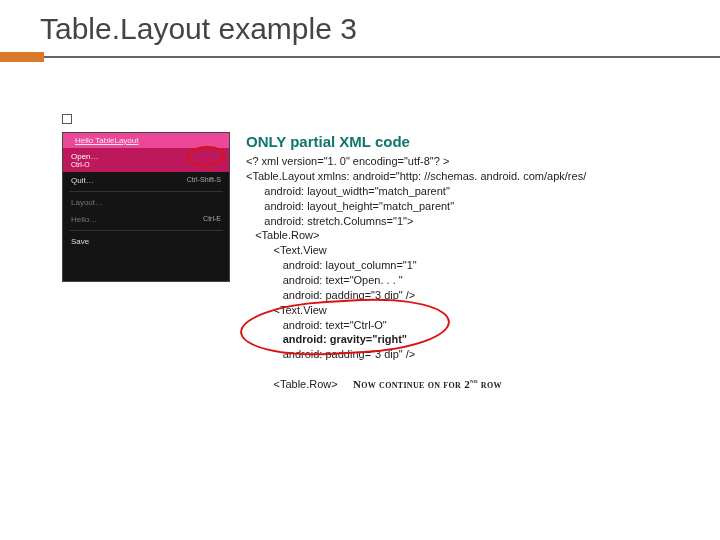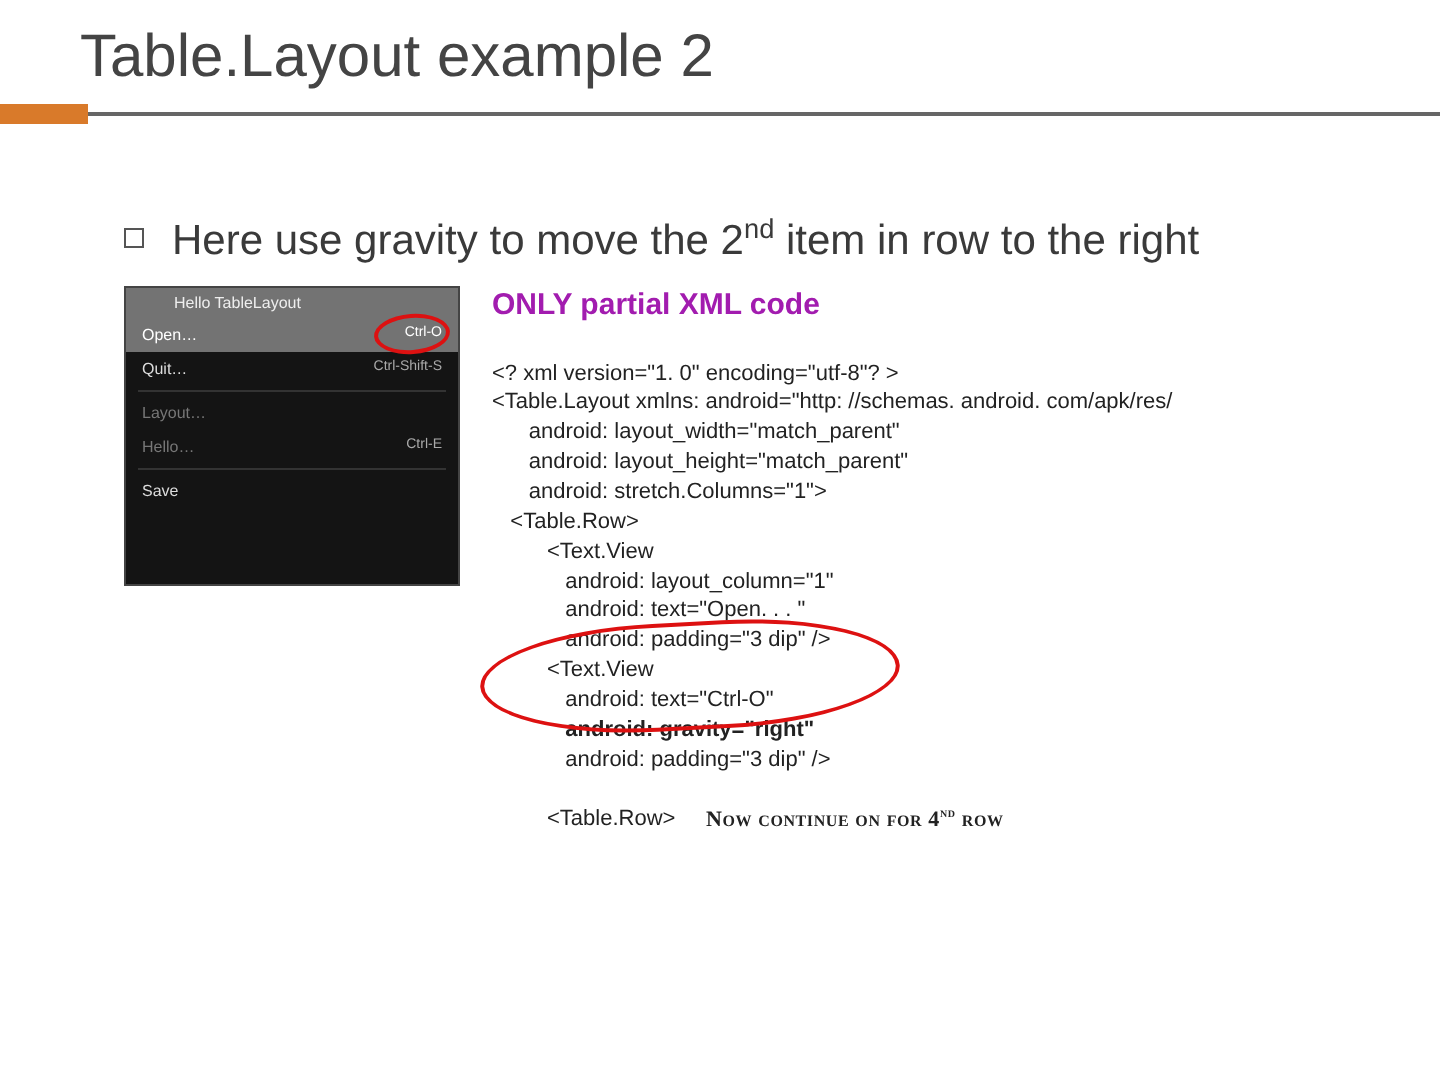--- a/index.html
+++ b/index.html
@@ -60,33 +60,34 @@
   }
   .menu-shot {
     width: 168px;
     height: 150px;
     background: #141414;
     border: 1px solid #444;
     position: relative;
     font-family: Tahoma, Arial, sans-serif;
   }
   .menu-title {
-    background: #737373;
+    background: #ec4899;
     color: #eee;
     font-size: 8px;
-    padding: 3px 24px;
+    padding: 3px 12px;
+    text-decoration: underline;
   }
   .menu-item {
     display: flex;
     justify-content: space-between;
     color: #ddd;
     font-size: 8px;
     padding: 4px 8px 4px 8px;
   }
-  .menu-item.hover { background: #737373; color: #fff; }
+  .menu-item.hover { background: #be185d; color: #fff; flex-direction: column; }
   .menu-shortcut { color: #aaa; font-size: 7px; }
   .menu-item.hover .menu-shortcut { color: #fff; }
   .menu-divider { border-top: 1px solid #333; margin: 2px 6px; }
   .menu-item.grayed { color: #777; }
   .circle1 {
     position: absolute;
     border: 2px solid #d11;
     border-radius: 50%;
     width: 38px; height: 20px;
     top: 13px; right: 4px;
@@ -95,52 +96,49 @@
   .code-col {
     flex: 1;
     font-size: 11px;
     line-height: 1.35;
     color: #222;
     position: relative;
   }
   .code-heading {
     font-size: 15px;
     font-weight: 700;
-    color: #a21caf;
-    margin-bottom: 16px;
+    color: #0f766e;
+    margin-bottom: 2px;
   }
   .code-line { white-space: pre; font-family: "Segoe UI", Arial, sans-serif; }
   .bold { font-weight: 700; }
   .blackcaps { font-family: Georgia, "Times New Roman", serif; font-variant: small-caps; font-weight: 700; letter-spacing: 0.3px; }
   .circle2 {
     position: absolute;
     border: 2px solid #d11;
     border-radius: 50% / 60%;
     width: 210px; height: 54px;
     left: -6px;
     top: 168px;
     transform: rotate(-3deg);
     pointer-events: none;
   }
 </style>
 </head>
 <body>
 
-<div class="title">Table.Layout example 2</div>
+<div class="title">Table.Layout example 3</div>
 
 <div class="rule-row">
   <div class="accent"></div>
   <div class="rule"></div>
 </div>
 
 <div class="bullet-row">
   <div class="bullet-marker"></div>
-  <div class="bullet-text">
-    <span>Here use gravity to move the 2</span><sup>nd</sup><span> item in row to the right</span>
-  </div>
 </div>
 
 <div class="content-row">
 
   <div class="menu-shot">
     <div class="menu-title">Hello TableLayout</div>
     <div class="menu-item hover">
       <span>Open…</span>
       <span class="menu-shortcut">Ctrl-O</span>
     </div>
@@ -176,18 +174,18 @@
     <div class="code-line">         &lt;Text.View</div>
     <div class="code-line">            android: layout_column="1"</div>
     <div class="code-line">            android: text="Open. . . "</div>
     <div class="code-line">            android: padding="3 dip" /&gt;</div>
     <div class="code-line">         &lt;Text.View</div>
     <div class="code-line">            android: text="Ctrl-O"</div>
     <div class="code-line bold">            android: gravity="right"</div>
     <div class="code-line">            android: padding="3 dip" /&gt;</div>
     <div class="code-line"></div>
     <div class="code-line">
-      <span>   &lt;Table.Row&gt;     </span><span class="blackcaps"><span>Now continue on for 4</span><sup>nd</sup><span> row</span></span>
+      <span>   &lt;Table.Row&gt;     </span><span class="blackcaps"><span>Now continue on for 2</span><sup>nd</sup><span> row</span></span>
     </div>
     <div class="circle2"></div>
   </div>
 
 </div>
 
 </body></html>

